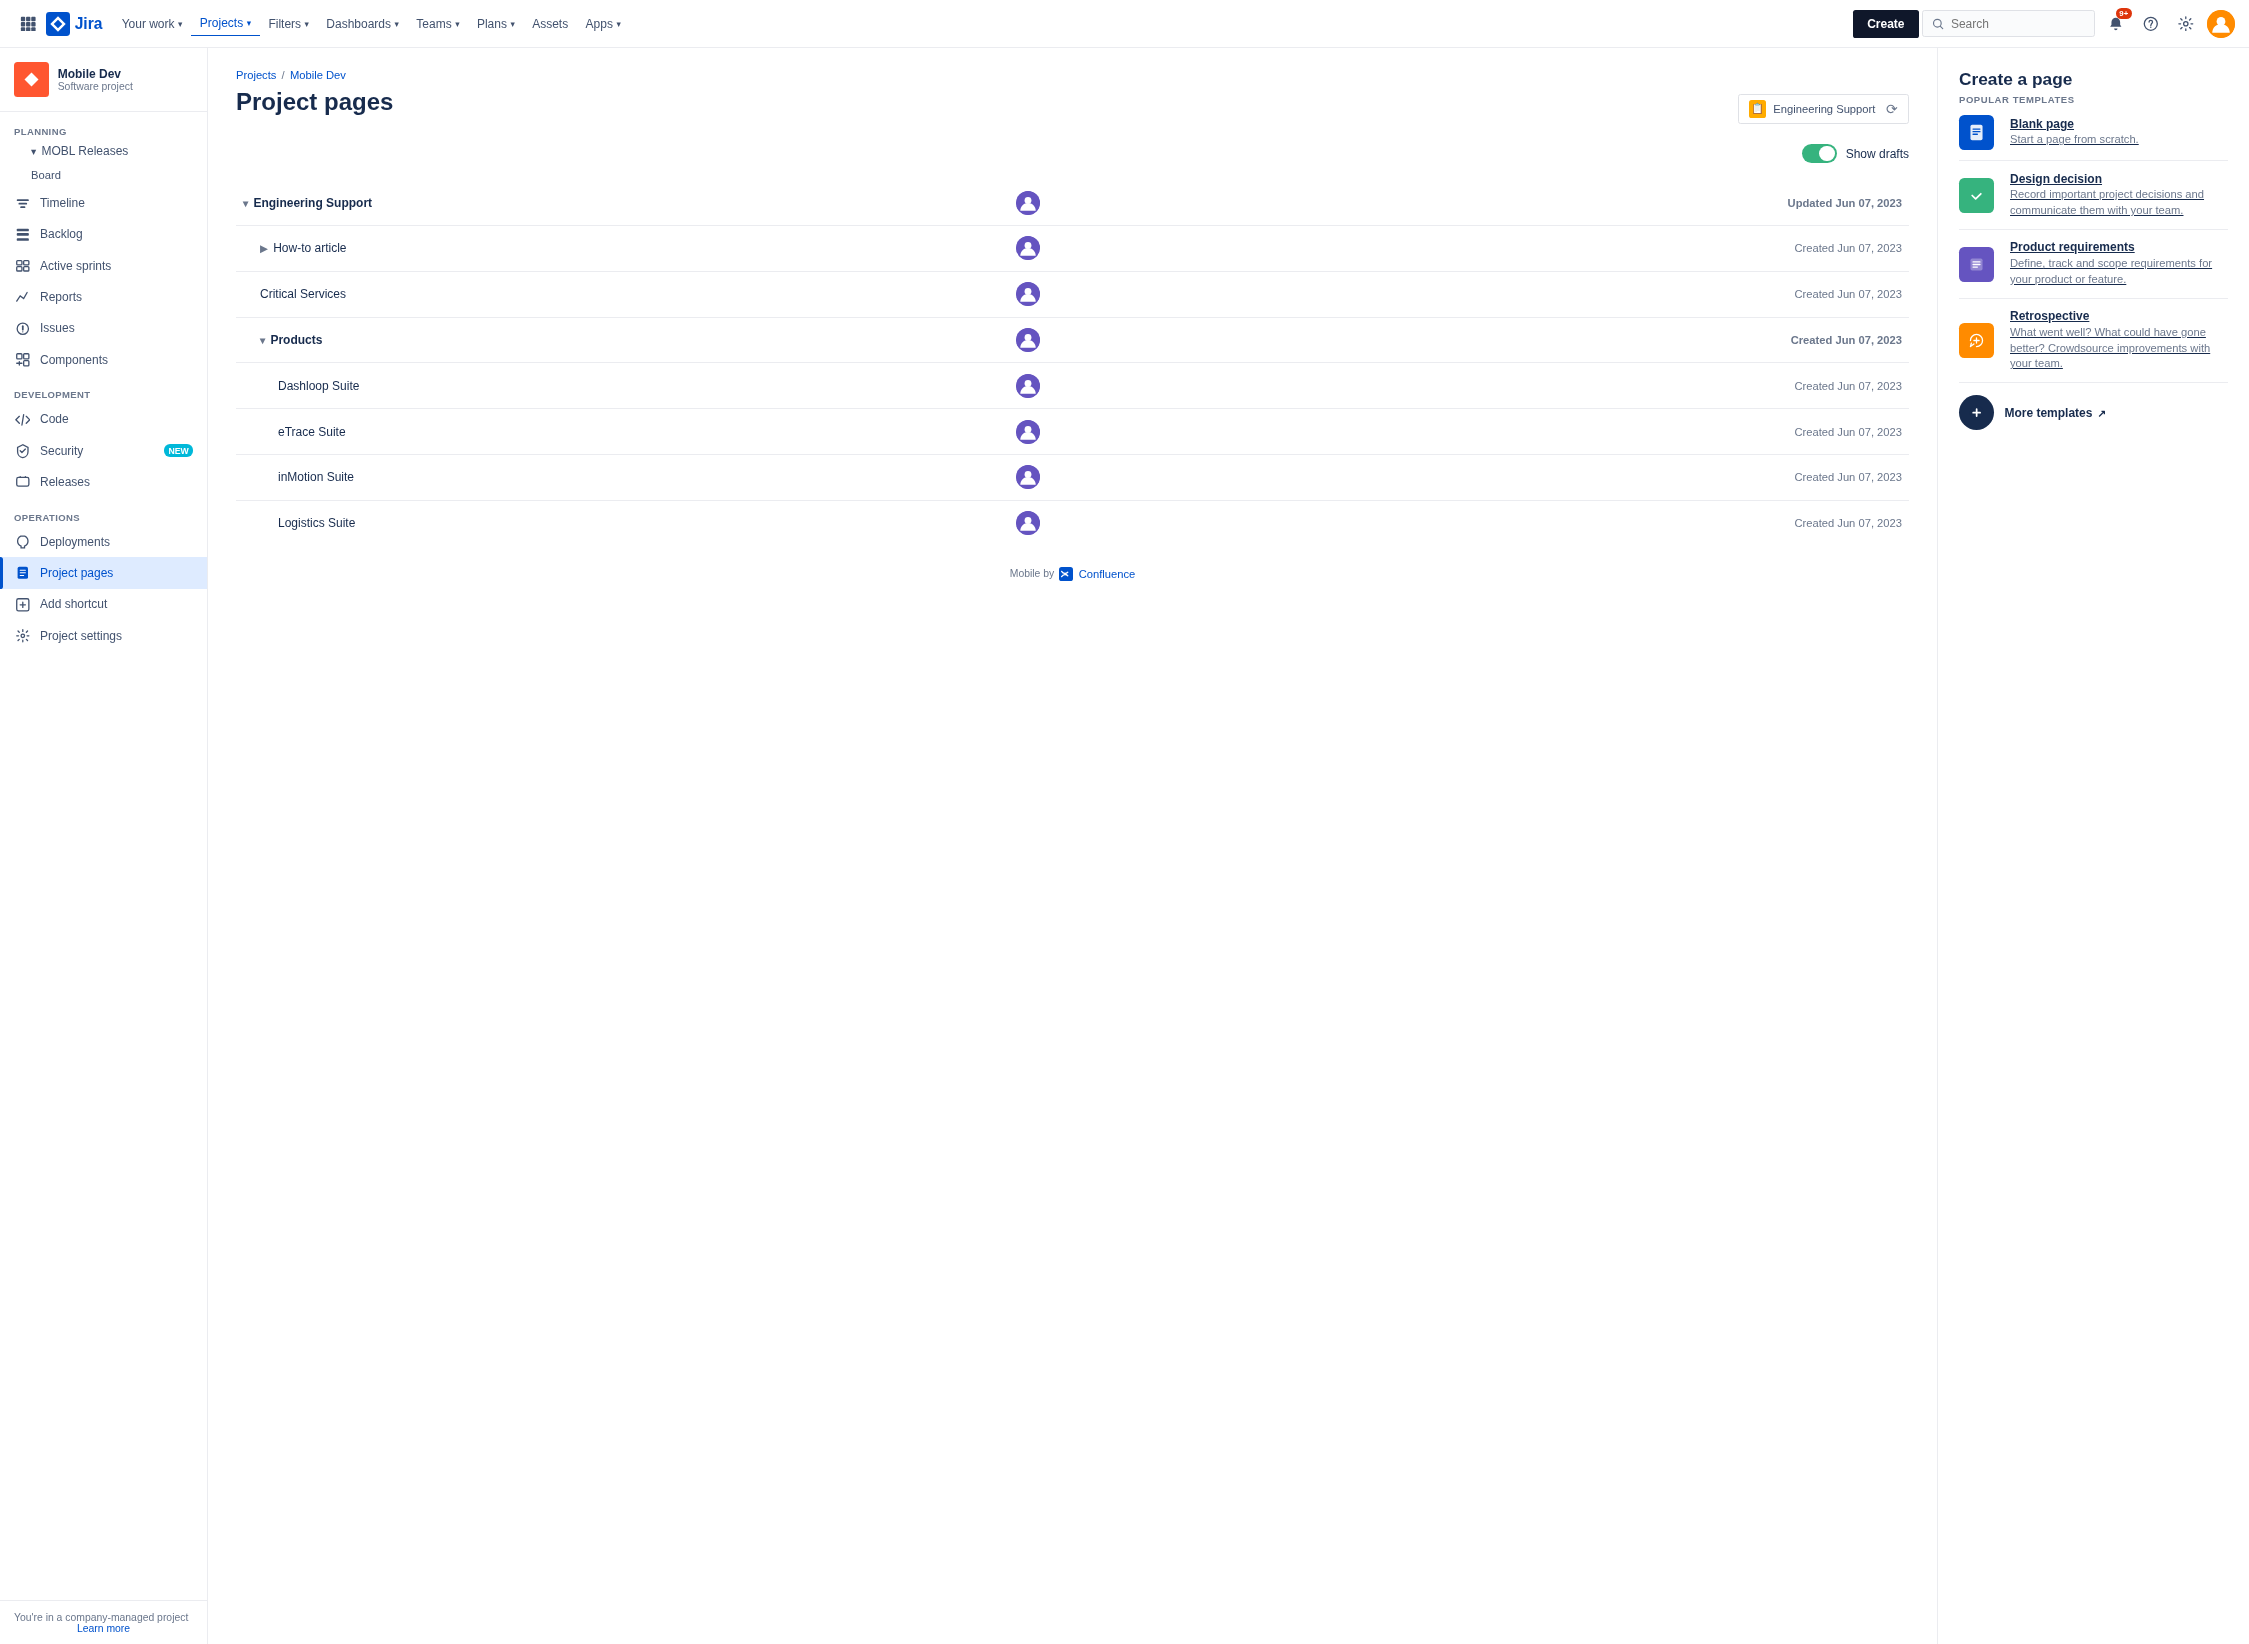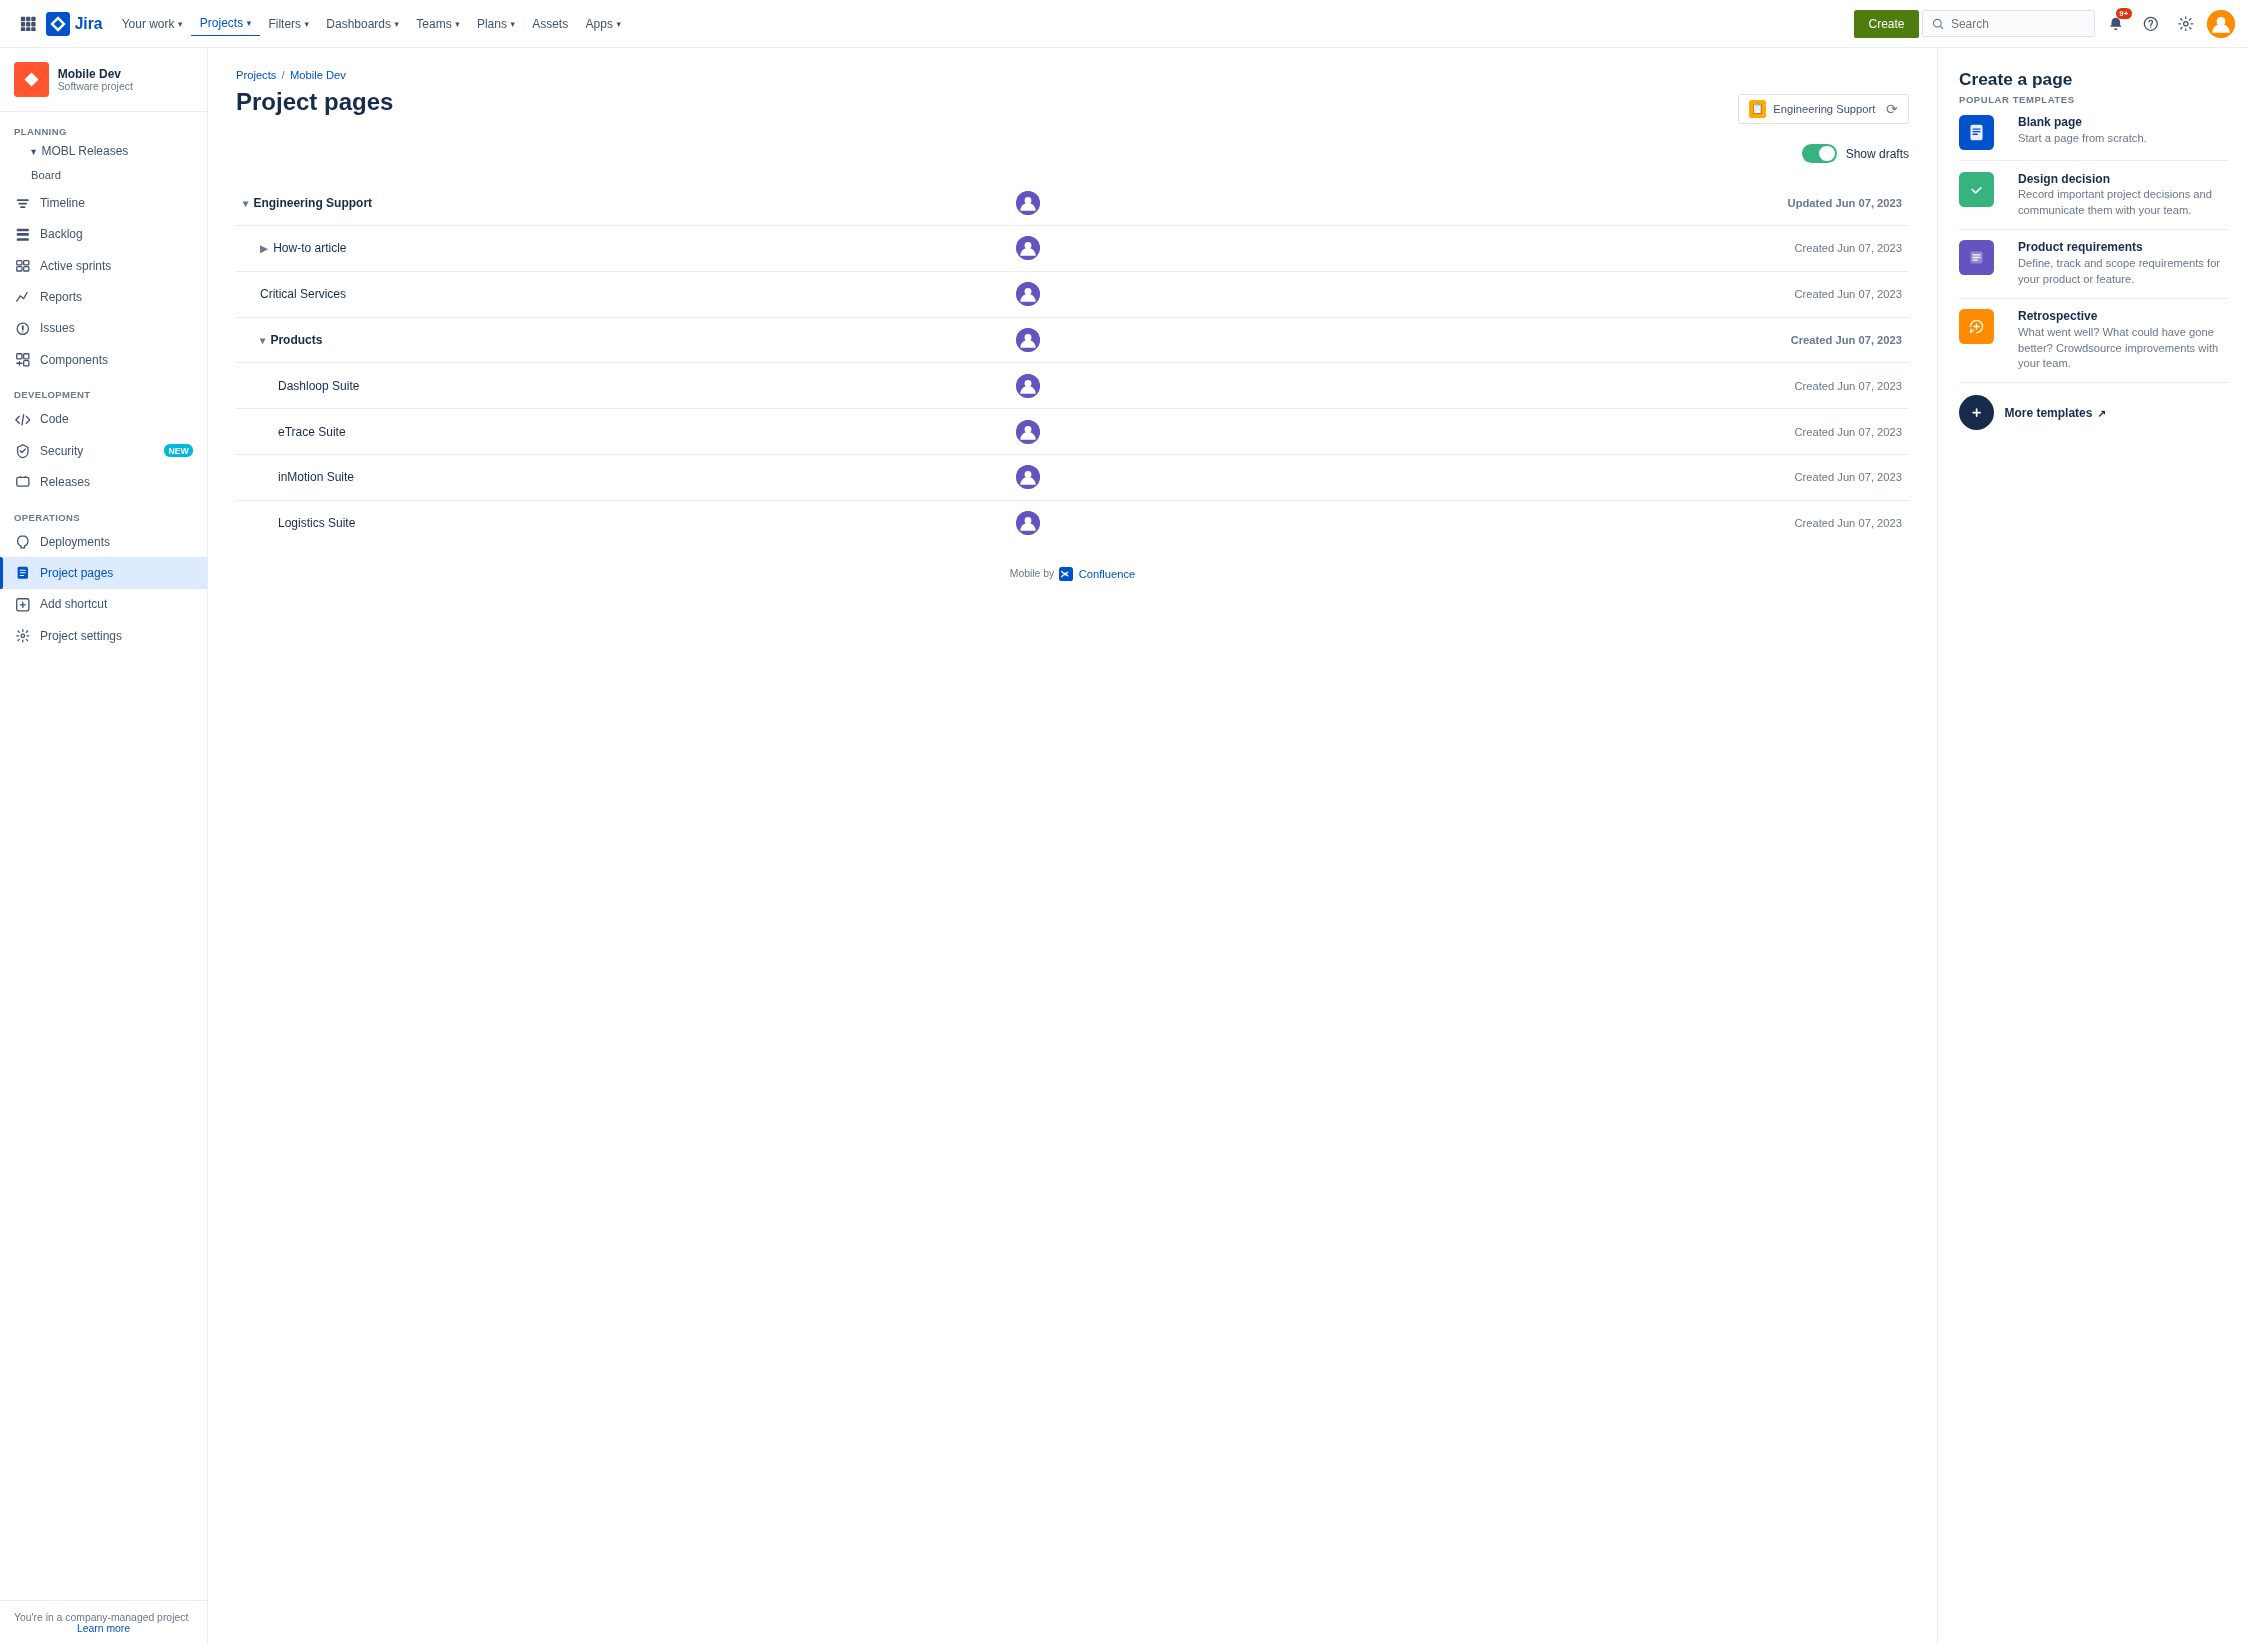--- a/index.html
+++ b/index.html
@@ -16,22 +16,22 @@
     .topnav-logo-icon { width: 24px; height: 24px; }
     .topnav-nav { display: flex; align-items: center; gap: 0; flex: 1; }
     .topnav-btn {
       padding: 5.2px 8.7px; border-radius: 2.6px; cursor: pointer; font-size: 12px;
       color: #42526E; background: none; border: none; white-space: nowrap;
       display: flex; align-items: center; gap: 3.5px;
     }
     .topnav-btn.active { color: #0052CC; border-bottom: 1.7px solid #0052CC; border-radius: 0; }
     .topnav-btn .chevron { font-size: 8.7px; }
     .topnav-create {
-      background: #4d7c0f; color: #fff; border: none; border-radius: 2.6px;
-      padding: 7px 14px; font-size: 12px; font-weight: 400; cursor: pointer; margin-left: 3.5px;
+      background: #0f172a; color: #fff; border: none; border-radius: 2.6px;
+      padding: 7px 14px; font-size: 12px; font-weight: 700; cursor: pointer; margin-left: 3.5px;
     }
     .topnav-right { display: flex; align-items: center; gap: 7px; margin-left: auto; }
     .search-box {
       display: flex; align-items: center; border: 0.9px solid #DFE1E6; border-radius: 2.6px;
       padding: 5.2px 8.7px; gap: 7px; width: 173px; cursor: text; background: #FAFBFC;
     }
     .search-box input { border: none; outline: none; background: transparent; font-size: 12px; width: 100%; color: #42526E; }
     .topnav-icon-btn {
       width: 28px; height: 28px; display: flex; align-items: center; justify-content: center;
       cursor: pointer; border-radius: 50%; color: #42526E; font-size: 14px; position: relative;
@@ -105,21 +105,21 @@
     .section-row { font-weight: 600; }
 
     .powered-by { text-align: center; padding: 21px; font-size: 10.4px; color: #6B778C; display: flex; align-items: center; justify-content: center; gap: 5.2px; }
     .confluence-logo { font-size: 11.2px; color: #0052CC; }
 
     
     .right-panel { width: 312px; min-width: 312px; border-left: 0.9px solid #EBECF0; padding: 21px; overflow-y: auto; }
     .right-panel-title { font-size: 17.3px; font-weight: 600; color: #172B4D; margin-bottom: 3.5px; }
     .right-panel-subtitle { font-size: 9.5px; font-weight: 700; color: #6B778C; text-transform: uppercase; letter-spacing: 0.06em; }
 
-    .template-item { display: flex; align-items: flex-start; gap: 24px; padding: 10.4px 0; border-bottom: 0.9px solid #EBECF0; cursor: pointer; }
+    .template-item { display: flex; align-items: center; gap: 16px; padding: 10.4px 0; border-bottom: 0.9px solid #EBECF0; cursor: pointer; text-decoration: underline; }
     .template-item:last-of-type { border-bottom: none; }
     .template-icon { width: 35px; height: 35px; border-radius: 5.2px; display: flex; align-items: center; justify-content: center; font-size: 17.3px; flex-shrink: 0; }
     .template-icon.blue { background: #0052CC; }
     .template-icon.green { background: #36B37E; }
     .template-icon.teal { background: #00B8D9; }
     .template-icon.purple { background: #6554C0; }
     .template-icon.orange { background: #FF8B00; }
     .template-name { font-size: 12px; font-weight: 600; color: #172B4D; margin-bottom: 1.7px; }
     .template-desc { font-size: 11.2px; color: #6B778C; line-height: 1.4; }
 

